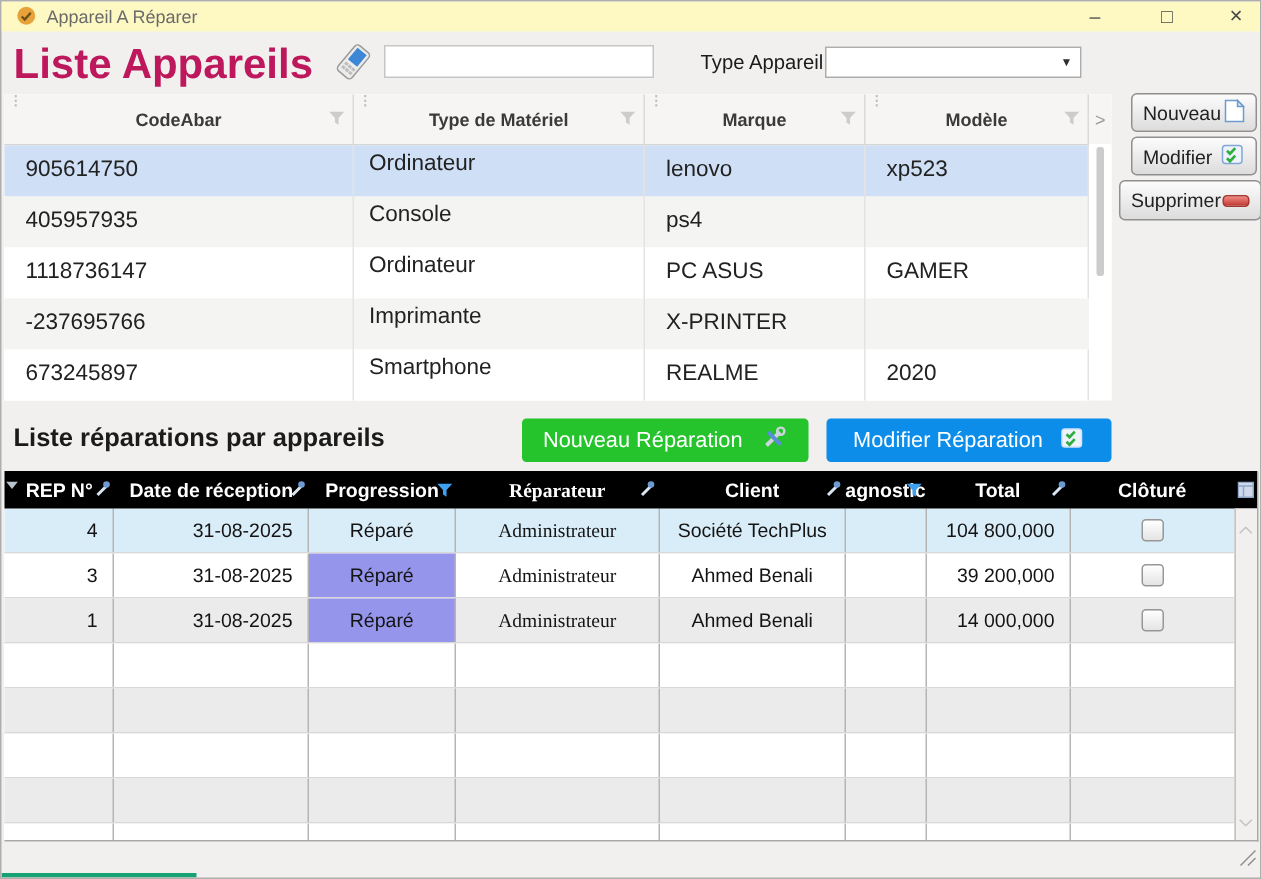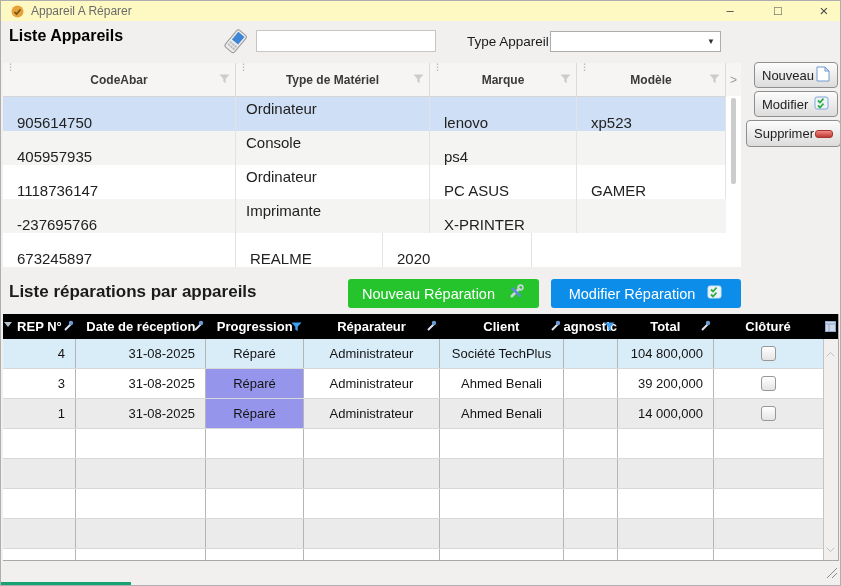--- a/index.html
+++ b/index.html
@@ -6,39 +6,39 @@
   .win{position:relative;width:841px;height:586px;background:#f1f0ee;border:1px solid #aeaeae;box-sizing:border-box;overflow:hidden;}
 
   
   .titlebar{position:absolute;left:0;top:0;width:100%;height:20px;background:#fef9c3;}
   .title-text{position:absolute;left:30px;top:3px;font-size:12px;color:#6a6a6a;}
   .app-icon{position:absolute;left:10px;top:3px;}
   .win-btn{position:absolute;top:0;width:34px;height:20px;text-align:center;line-height:19px;font-size:13px;color:#4a4a4a;cursor:default;}
   .wb-min{left:712px;} .wb-max{left:760px;} .wb-close{left:806px;font-size:15px;}
 
   
-  .h1{position:absolute;left:8px;top:26px;font-size:16px;font-weight:bold;color:#000000;}
+  .h1{position:absolute;left:8px;top:26px;font-size:28px;font-weight:bold;color:#be185d;}
   .scanner{position:absolute;left:219px;top:26px;}
   .search-input{position:absolute;left:255px;top:29px;width:170px;height:20px;border:1px solid #c6c6c6;background:#fff;font-size:13px;padding:0 4px;box-sizing:content-box;}
   .type-label{position:absolute;left:466px;top:33px;font-size:13.5px;color:#1b1b1b;}
   .combo{position:absolute;left:549px;top:30px;width:171px;height:21px;background:#fff;border:1px solid #adadad;box-sizing:border-box;font-size:13px;color:#222;}
   .combo .arr{position:absolute;right:5px;top:5px;font-size:8px;color:#2e2e2e;}
 
   
   .t1{position:absolute;left:2px;top:62px;width:738px;background:#fff;}
   .t1-head{display:flex;height:33px;background:#f6f5f3;border-bottom:1px solid #d6d6d6;}
   .t1-hc{position:relative;display:flex;align-items:center;justify-content:center;font-size:12px;font-weight:bold;color:#3a3a3a;border-right:1px solid #dadada;box-sizing:border-box;}
   .t1-hc .grip{position:absolute;left:3px;top:-1px;font-size:9px;color:#bdbdbd;}
   .t1-hc .funnel{position:absolute;right:5px;bottom:9px;}
   .t1-hc.arrcell{font-weight:normal;color:#9a9a9a;font-size:12px;}
   .c1{width:233px;} .c2{width:194px;} .c3{width:147px;} .c4{width:149px;} .c5{width:15px;border-right:none;}
   .t1-row{display:flex;height:34px;background:#fff;width:723px;}
   .t1-row.alt{background:#f4f4f2;}
   .t1-row.sel{background:#cfe0f6;}
-  .t1-cell{box-sizing:border-box;border-right:1px solid #e3e3e3;font-size:15px;color:#222;display:flex;align-items:flex-end;padding:0 0 0 14px;overflow:hidden;}
+  .t1-cell{box-sizing:border-box;border-right:1px solid #e3e3e3;font-size:15px;color:#222;display:flex;align-items:flex-end;padding:0 0 10px 14px;overflow:hidden;}
   .t1-cell.type{align-items:flex-start;padding:3px 0 0 10px;}
   .t1-scroll{position:absolute;left:723px;top:33px;width:15px;height:170px;background:#fff;}
   .t1-thumb{position:absolute;left:5px;top:2px;width:5px;height:86px;background:#cccccc;border-radius:2px;}
 
   
   .sbtn{position:absolute;display:flex;align-items:center;justify-content:space-between;padding:0 7px;background:linear-gradient(#fcfcfc,#dcdcdc);border:1px solid #8f8f8f;border-radius:4px;font-size:13px;color:#222;box-sizing:border-box;cursor:default;}
   .sb1{left:753px;top:61px;width:84px;height:26px;}
   .sb2{left:753px;top:90px;width:84px;height:26px;}
   .sb3{left:745px;top:119px;width:95px;height:27px;}
   .pill{width:16px;height:6px;border-radius:3px;background:linear-gradient(#f08a83,#c03a33);border:1px solid #a53730;}
@@ -47,21 +47,21 @@
   .h2{position:absolute;left:8px;top:281px;font-size:17px;font-weight:bold;color:#1b1b1b;}
   .btn-green,.btn-blue{position:absolute;top:278px;height:29px;display:flex;align-items:center;justify-content:center;gap:12px;color:#fff;font-size:14.5px;border-radius:3px;cursor:default;}
   .btn-green{left:347px;width:191px;background:#25c32c;}
   .btn-blue{left:550px;width:190px;background:#0b8de9;}
 
   
   .t2{position:absolute;left:2px;top:313px;width:836px;height:247px;background:#fff;border-right:1px solid #a8a8a8;border-bottom:1px solid #a8a8a8;box-sizing:border-box;}
   .t2-head{position:relative;display:flex;height:25px;background:#000;color:#fff;}
   .t2-hc{position:relative;display:flex;align-items:center;justify-content:center;font-size:13px;font-weight:600;box-sizing:border-box;white-space:nowrap;overflow:hidden;}
   .t2-hc .hicon{position:absolute;right:2px;top:6px;}
-  .w1{width:73px;} .w2{width:130px;text-align:center;} .w3{width:98px;} .w4{width:136px;} .w5{width:124px;} .w6{width:54px;} .w7{width:96px;} .w8{width:110px;justify-content:center;} .w9{width:15px;}
+  .w1{width:73px;} .w2{width:130px;text-align:center;} .w3{width:98px;} .w4{width:136px;font-family:Liberation Serif, serif;} .w5{width:124px;} .w6{width:54px;} .w7{width:96px;} .w8{width:110px;justify-content:center;} .w9{width:15px;}
   .corner-tri{position:absolute;left:1px;top:1px;}
   .clip-label{margin-left:-13px;}
   .t2-row{display:flex;height:30px;box-sizing:border-box;border-bottom:1px solid #d8d8d8;background:#fff;width:821px;}
   .t2-row.alt{background:#ebebeb;}
   .t2-row.sel{background:#d9edf8;}
   .t2-row.partial{height:11px;border-bottom:none;}
   .t2-cell{box-sizing:border-box;border-right:1px solid #b5b5b5;font-size:13px;color:#141414;display:flex;align-items:center;justify-content:center;overflow:hidden;}
   .t2-cell.num{justify-content:flex-end;padding-right:10px;}
   .t2-cell.purple{background:#9695ec;}
   .cb{width:13px;height:13px;border:1px solid #979797;border-radius:3px;background:linear-gradient(#ffffff,#e4e4e4);}
@@ -164,20 +164,21 @@
       <div class="t1-cell c3">PC ASUS</div>
       <div class="t1-cell c4">GAMER</div>
     </div>
     <div class="t1-row alt">
       <div class="t1-cell c1">-237695766</div>
       <div class="t1-cell c2 type">Imprimante</div>
       <div class="t1-cell c3">X-PRINTER</div>
     </div>
     <div class="t1-row">
       <div class="t1-cell c1">673245897</div>
+      <div class="t1-cell c2 type">Smartphone</div>
       <div class="t1-cell c3">REALME</div>
       <div class="t1-cell c4">2020</div>
     </div>
     <div class="t1-scroll">
       <div class="t1-thumb"></div>
     </div>
   </div>
 
   <div class="sbtn sb1">
     <span>Nouveau</span>

